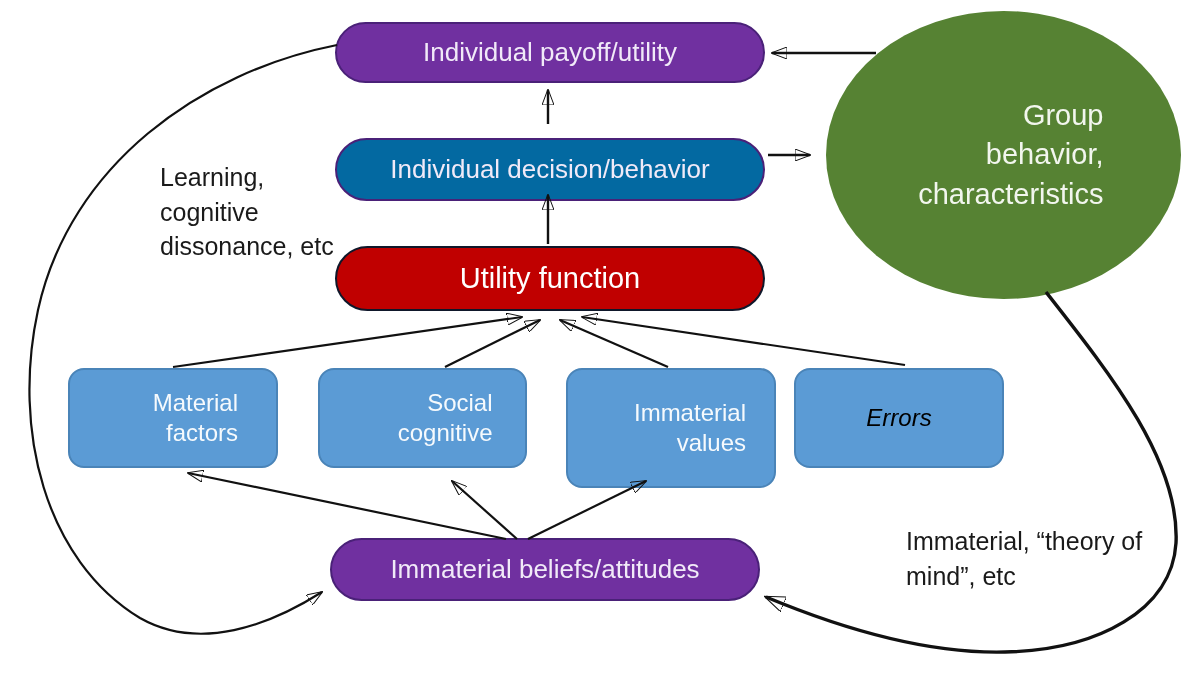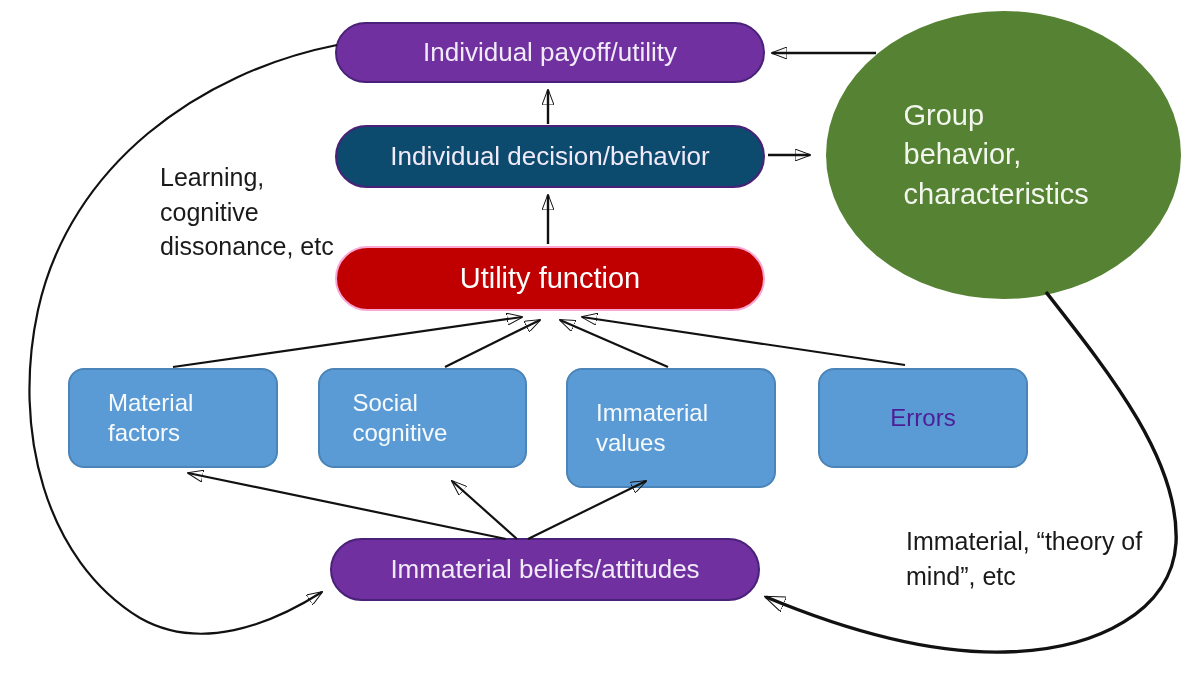--- a/index.html
+++ b/index.html
@@ -3,45 +3,45 @@
 <meta charset="utf-8">
 <style>
   html,body{margin:0;padding:0;}
   body{
     width:1200px;height:675px;position:relative;overflow:hidden;
     background:#ffffff;
     font-family:"Liberation Sans", sans-serif;
   }
   .node{
     position:absolute;display:flex;align-items:center;justify-content:center;
-    text-align:left;box-sizing:border-box;
+    text-align:right;box-sizing:border-box;
   }
   .node .lbl{display:block;}
   .pill{border-radius:999px;border:2px solid #4a2178;}
-  .pill-red{border-radius:999px;border:2px solid #f9a8d4;}
+  .pill-red{border-radius:999px;border:2px solid #0f172a;}
   .bluebox{border-radius:16px;border:2px solid #4a84b8;}
   .ellipse{border-radius:50%;border:none;}
   .pill .lbl{font-size:26px;white-space:nowrap;}
   .pill-red .lbl{font-size:29px;white-space:nowrap;}
   .bluebox .lbl{font-size:24px;line-height:1.25;}
   .ellipse .lbl{font-size:29px;line-height:1.35;width:200px;}
   .annotation{
     position:absolute;color:#1a1a1a;font-size:25px;line-height:1.38;
   }
   #arrows{position:absolute;left:0;top:0;pointer-events:none;}
   #arrows line,#arrows path{stroke:#111111;fill:none;}
 </style>
 </head>
 <body>
 
 <div class="node pill" style="left: 335px; top: 22px; width: 430px; height: 61px; background: rgb(112, 48, 160); color: rgb(241, 234, 248);">
   <span class="lbl">Individual payoff/utility</span>
 </div>
 
-<div class="node pill" style="left: 335px; top: 125px; width: 430px; height: 63px; background: #0c4a6e; color: rgb(241, 234, 248);">
+<div class="node pill" style="left: 335px; top: 138px; width: 430px; height: 63px; background: #0369a1; color: rgb(241, 234, 248);">
   <span class="lbl">Individual decision/behavior</span>
 </div>
 
 <div class="node pill-red node" style="left: 335px; top: 246px; width: 430px; height: 65px; background: rgb(192, 0, 0); color: rgb(255, 255, 255);">
   <span class="lbl">Utility function</span>
 </div>
 
 <div class="node ellipse" style="left: 826px; top: 11px; width: 355px; height: 288px; background: rgb(86, 130, 51); color: rgb(242, 246, 238);">
   <span class="lbl">Group behavior, characteristics</span>
 </div>
@@ -51,21 +51,21 @@
 </div>
 
 <div class="node bluebox" style="left: 318px; top: 368px; width: 209px; height: 100px; background: rgb(91, 155, 213); color: rgb(246, 250, 253);">
   <span class="lbl" style="width:140px">Social cognitive</span>
 </div>
 
 <div class="node bluebox" style="left: 566px; top: 368px; width: 210px; height: 120px; background: rgb(91, 155, 213); color: rgb(246, 250, 253);">
   <span class="lbl" style="width:150px">Immaterial values</span>
 </div>
 
-<div class="node bluebox" style="left: 818px; top: 368px; width: 210px; height: 100px; background: rgb(91, 155, 213); color: #4c1d95;">
+<div class="node bluebox" style="left: 794px; top: 368px; width: 210px; height: 100px; background: rgb(91, 155, 213); color: #000000; font-style: italic;">
   <span class="lbl">Errors</span>
 </div>
 
 <div class="node pill" style="left: 330px; top: 538px; width: 430px; height: 63px; background: rgb(112, 48, 160); color: rgb(241, 234, 248);">
   <span class="lbl">Immaterial beliefs/attitudes</span>
 </div>
 
 <div class="annotation" style="left:112px;top:160px;width:200px;margin-left:48px;">Learning, cognitive dissonance, etc</div>
 
 <div class="annotation" style="left:906px;top:524px;width:242px;">Immaterial, “theory of mind”, etc</div>

